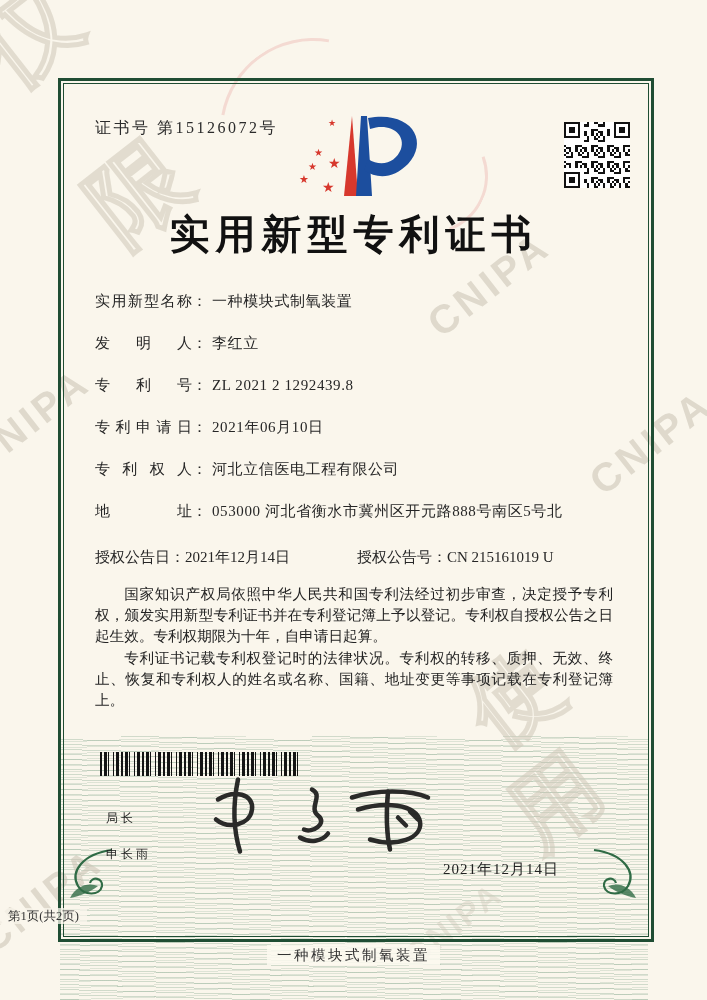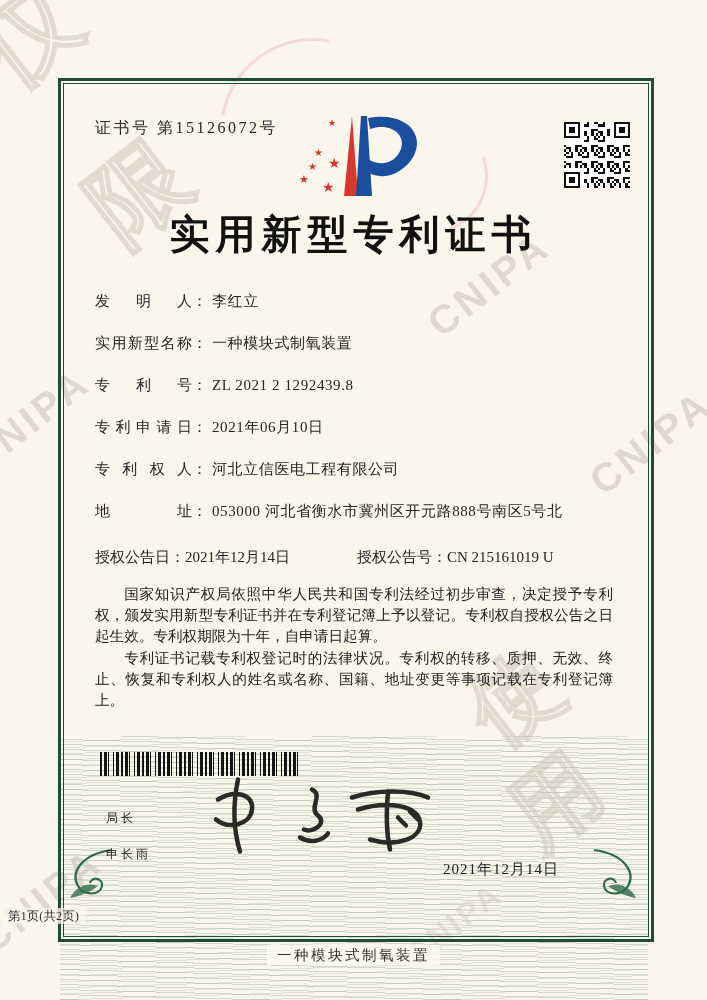--- a/index.html
+++ b/index.html
@@ -369,24 +369,24 @@
             <rect x="27" y="28" width="1" height="1"></rect>
             <rect x="28" y="28" width="1" height="1"></rect>
           </g>
       </g>
     </svg>
 
     <div class="title">实用新型专利证书</div>
 
     <div class="fields">
       <div class="frow">
+        <span class="flabel">实用新型名称</span><span class="fcolon">：</span><span class="fvalue">一种模块式制氧装置</span>
+      </div>
+      <div class="frow">
         <span class="flabel">发明人</span><span class="fcolon">：</span><span class="fvalue">李红立</span>
-      </div>
-      <div class="frow">
-        <span class="flabel">实用新型名称</span><span class="fcolon">：</span><span class="fvalue">一种模块式制氧装置</span>
       </div>
       <div class="frow">
         <span class="flabel">专利号</span><span class="fcolon">：</span><span class="fvalue">ZL 2021 2 1292439.8</span>
       </div>
       <div class="frow">
         <span class="flabel">专利申请日</span><span class="fcolon">：</span><span class="fvalue">2021年06月10日</span>
       </div>
       <div class="frow">
         <span class="flabel">专利权人</span><span class="fcolon">：</span><span class="fvalue">河北立信医电工程有限公司</span>
       </div>

